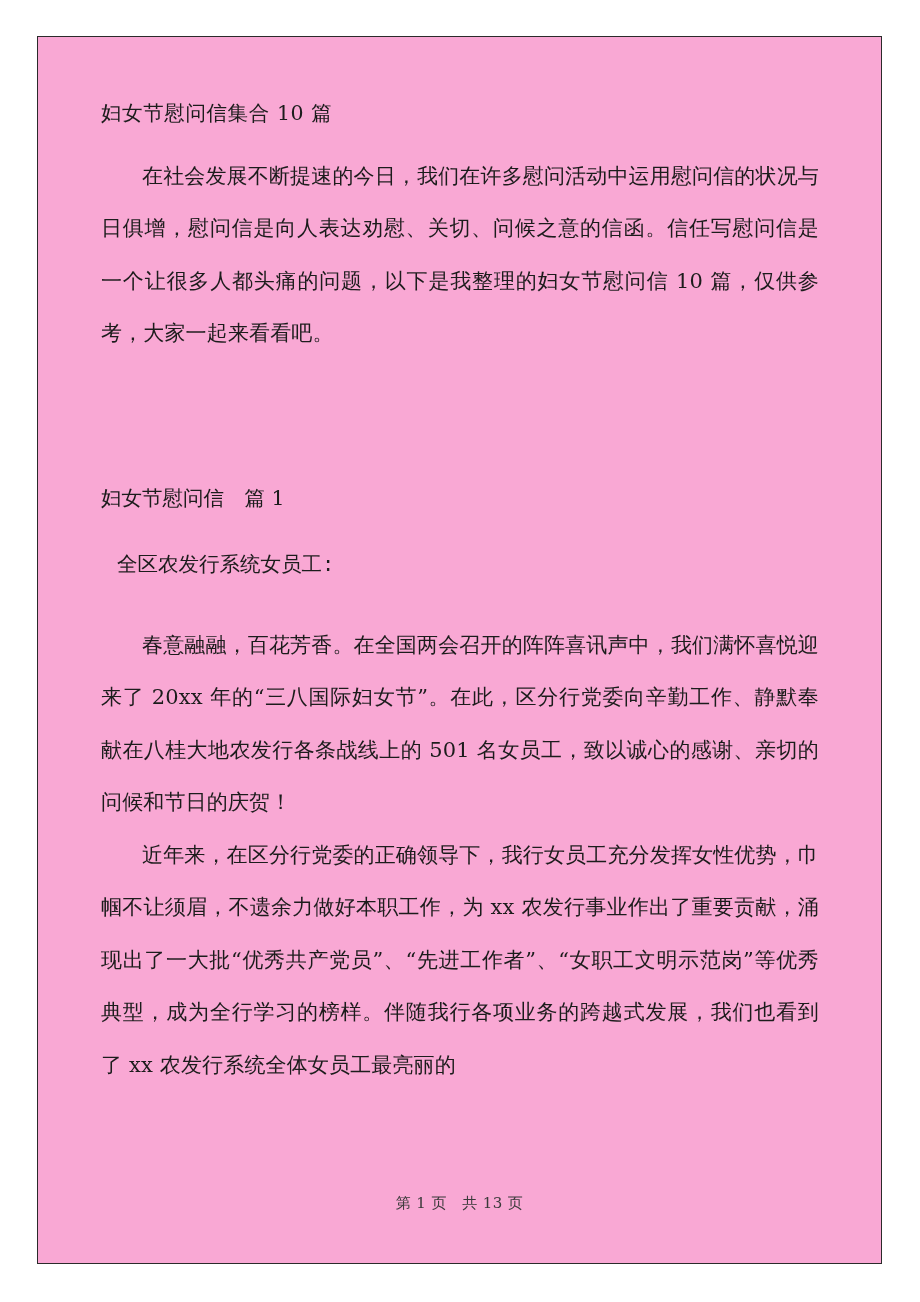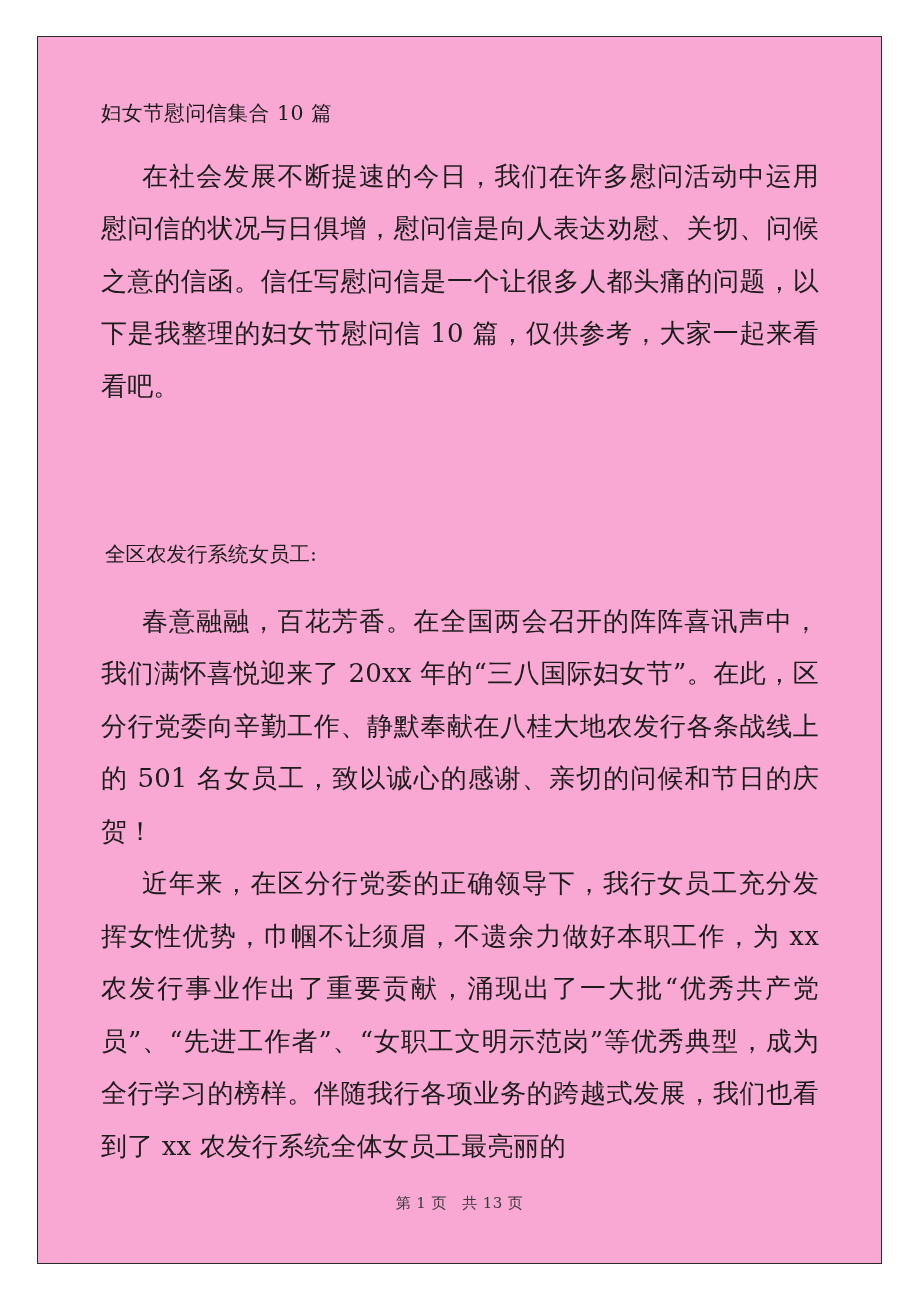--- a/index.html
+++ b/index.html
@@ -39,21 +39,21 @@
     line-height: 1.2;
     letter-spacing: 0.6px;
     color: #1c1c1c;
     margin: 0 0 0 0;
     padding-left: 0px;
     font-weight: normal;
     white-space: pre-wrap;
   }
 
   .para {
-    font-size: 26px;
+    font-size: 21px;
     line-height: 52.5px;
     letter-spacing: 0.15px;
     text-align: justify;
     text-justify: inter-character;
     color: #1c1c1c;
     margin: 0;
     white-space: pre-wrap;
     word-break: break-all;
   }
 
@@ -71,22 +71,23 @@
     color: #1c1c1c;
     margin: 0;
     font-weight: normal;
     white-space: pre-wrap;
   }
 
   .salutation {
     font-size: 20.5px;
     line-height: 52.5px;
     color: #1c1c1c;
-    margin: 4px;
+    margin: 16px;
     white-space: pre-wrap;
+    font-family: Liberation Mono, monospace;
   }
 
   .footer {
     position: absolute;
     left: 0;
     right: 0;
     top: 1157px;
     text-align: center;
     font-size: 15px;
     color: #3a3a3a;
@@ -101,20 +102,21 @@
   <div class="content">
 
     <h1 class="doc-title">妇女节慰问信集合 10 篇</h1>
 
     <div class="spacer-intro"></div>
 
     <p class="para indent">在社会发展不断提速的今日，我们在许多慰问活动中运用慰问信的状况与日俱增，慰问信是向人表达劝慰、关切、问候之意的信函。信任写慰问信是一个让很多人都头痛的问题，以下是我整理的妇女节慰问信 10 篇，仅供参考，大家一起来看看吧。</p>
 
     <div class="spacer-block"></div>
 
+    <h2 class="section-heading">妇女节慰问信　篇 1</h2>
 
     <p class="salutation">全区农发行系统女员工:</p>
 
     <div class="spacer-small"></div>
 
     <p class="para indent">春意融融，百花芳香。在全国两会召开的阵阵喜讯声中，我们满怀喜悦迎来了 20xx 年的“三八国际妇女节”。在此，区分行党委向辛勤工作、静默奉献在八桂大地农发行各条战线上的 501 名女员工，致以诚心的感谢、亲切的问候和节日的庆贺！</p>
 
     <p class="para indent">近年来，在区分行党委的正确领导下，我行女员工充分发挥女性优势，巾帼不让须眉，不遗余力做好本职工作，为 xx 农发行事业作出了重要贡献，涌现出了一大批“优秀共产党员”、“先进工作者”、“女职工文明示范岗”等优秀典型，成为全行学习的榜样。伴随我行各项业务的跨越式发展，我们也看到了 xx 农发行系统全体女员工最亮丽的</p>
 
   </div>

